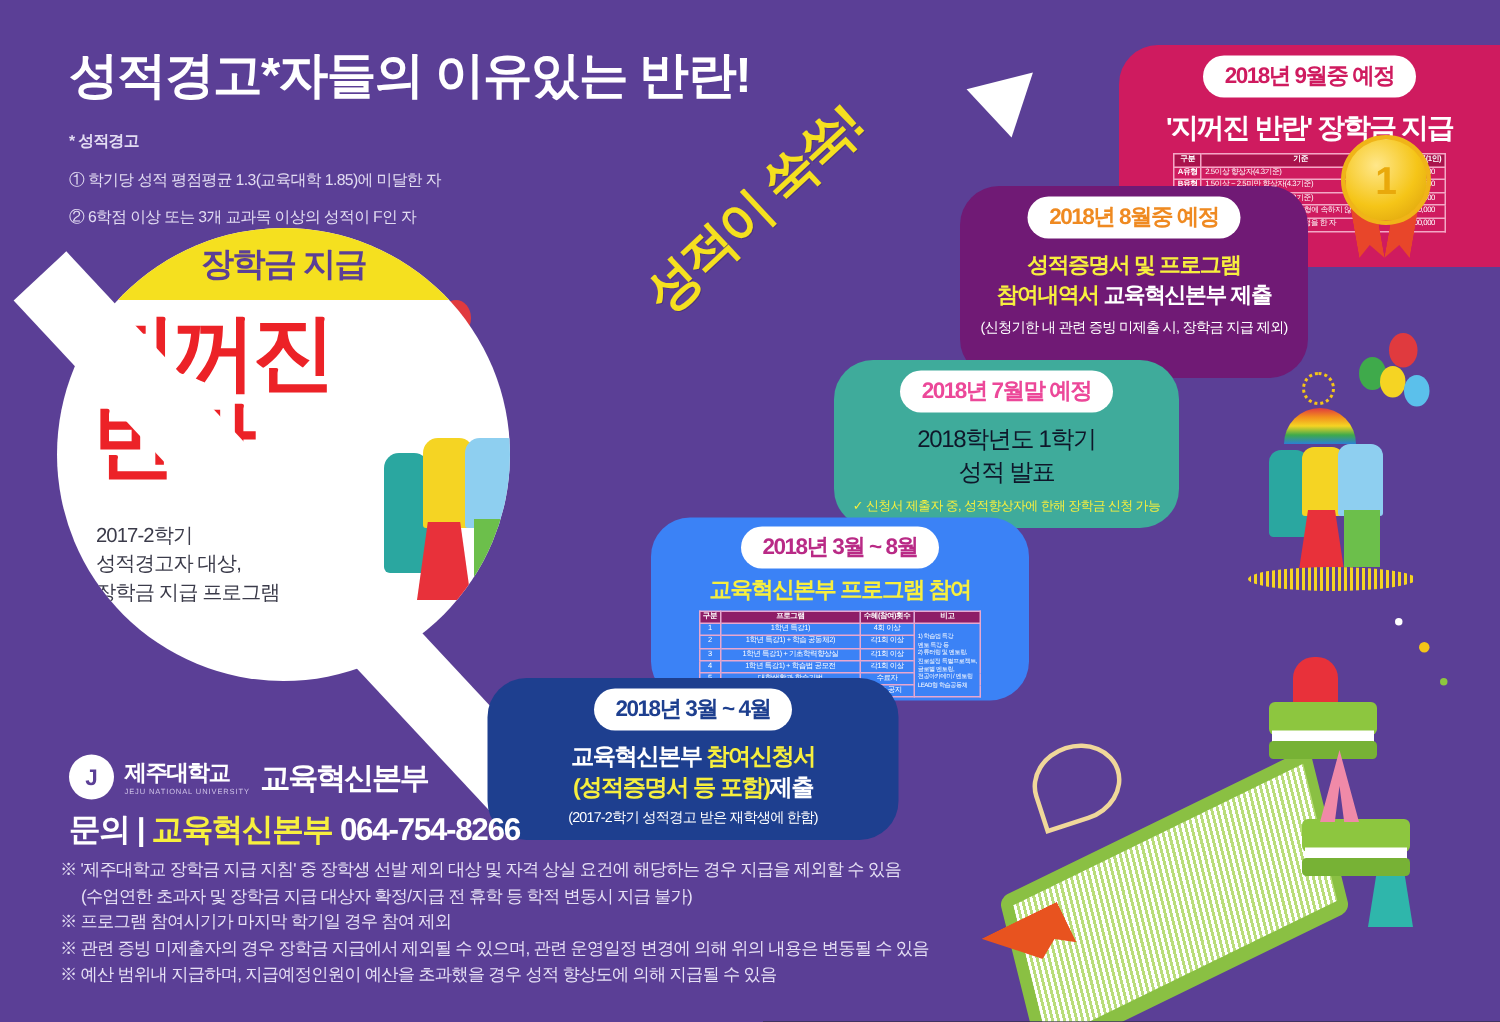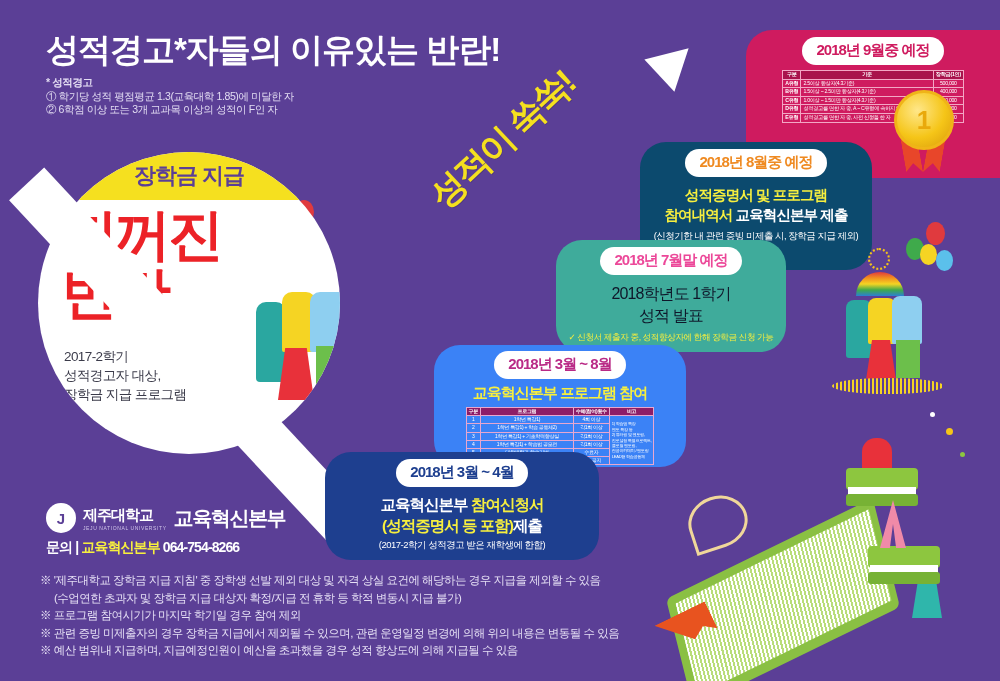--- a/index.html
+++ b/index.html
@@ -11,21 +11,21 @@
     background:#5b3f96;
   }
 
   
   #header-title {
     position:absolute; left:46px; top:28px;
     font-size:33px; font-weight:bold; color:#ffffff;
     letter-spacing:-1px; white-space:nowrap;
   }
   #header-note { position:absolute; left:46px; top:76px; color:#e2dcf2; }
-  #header-note .n { font-size:10.5px; line-height:13.5px; letter-spacing:-0.4px; white-space:nowrap; }
+  #header-note .n { font-size:10.5px; line-height:13.5px; letter-spacing:-0.4px; white-space:nowrap;margin-top:12px; }
   #header-note .n.b { font-weight:bold; }
 
   
   #hero-circle {
     position:absolute; left:38px; top:152px; width:302px; height:302px;
     border-radius:50%; background:#ffffff; overflow:hidden;
   }
   #hero-banner {
     position:absolute; left:0; top:0; width:302px; height:48px;
     background:#f5e01f; display:flex; align-items:center; justify-content:center;
@@ -93,22 +93,22 @@
     background:radial-gradient(circle at 38% 32%, #ffe78a 0%, #f5c518 55%, #d99b0a 100%);
     border:3px solid #f0b418; display:flex; align-items:center; justify-content:center;
     color:#e9a90b; font-size:26px; font-weight:bold; z-index:2;
   }
   #medal .rib { position:absolute; top:46px; width:17px; height:36px; background:#e8462a; }
   #medal .rib.a { left:18px; transform:skewX(10deg); clip-path:polygon(0 0,100% 0,100% 100%,50% 76%,0 100%); }
   #medal .rib.b { left:41px; transform:skewX(-10deg); clip-path:polygon(0 0,100% 0,100% 100%,50% 76%,0 100%); }
 
   
   #card-aug {
-    left:640px; top:142px; width:232px; height:128px;
-    background:#0c4a6e; border-radius:26px 26px 26px 26px;
+    left:640px; top:124px; width:232px; height:128px;
+    background:#701a75; border-radius:26px 26px 26px 26px;
     text-align:center; padding-top:7px;
   }
   #card-aug .pill { color:#ef8a21; }
   #card-aug .h { margin-top:8px; font-size:14.5px; line-height:20px; font-weight:bold; color:#f7ef3e; letter-spacing:-0.9px; }
   #card-aug .h em { font-style:normal; color:#ffffff; }
   #card-aug .s { margin-top:5px; font-size:9.5px; color:#ffffff; letter-spacing:-0.5px; }
 
   
   #card-jul {
     left:556px; top:240px; width:230px; height:112px;
@@ -147,21 +147,21 @@
   
   #logo-row { position:absolute; left:46px; top:503px; display:flex; align-items:center; gap:7px; }
   #logo-mark {
     width:30px; height:30px; border-radius:50%;
     background:#ffffff; display:flex; align-items:center; justify-content:center;
     color:#5b3f96; font-size:15px; font-weight:bold;
   }
   #logo-uni { color:#ffffff; font-size:15px; font-weight:bold; letter-spacing:-1px; }
   #logo-uni .en { display:block; font-size:5px; letter-spacing:0.6px; font-weight:normal; color:#cfc3e8; }
   #logo-dept { color:#ffffff; font-size:20px; font-weight:bold; letter-spacing:-1.4px; }
-  #contact { position:absolute; left:46px; top:539px; color:#ffffff; font-size:14px; font-weight:bold; letter-spacing:-0.9px; }
+  #contact { position:absolute; left:46px; top:539px; color:#ffffff; font-size:21px; font-weight:bold; letter-spacing:-0.9px; }
   #contact .y { color:#f7ef3e; }
 
   #notes { position:absolute; left:40px; top:572px; width:930px; }
   #notes .ln { color:#e6e0f5; font-size:11.5px; line-height:17.5px; letter-spacing:-0.5px; white-space:nowrap; }
   #notes .ln.ind { padding-left:14px; }
 
   
   .balloon { position:absolute; border-radius:50%; }
   .dot { position:absolute; border-radius:50%; }
   #book-big {
@@ -222,20 +222,21 @@
     <div style="position:absolute;left:272px;top:140px;width:38px;height:60px;background:#8ecff0;border-radius:10px 10px 2px 2px;"></div>
     <div style="position:absolute;left:278px;top:194px;width:28px;height:46px;background:#6cbf4b;"></div>
   </div>
 
   <div id="arrow-band"></div>
   <div id="arrow-head"></div>
   <div id="arrow-label">성적이 쑥쑥!</div>
 
   <div class="card" id="card-sep">
     <span class="pill">2018년 9월중 예정</span>
+    <div class="h">'지꺼진 반란' 장학금 지급</div>
     <table class="mini">
       <thead>
         <tr>
           <th>구분</th>
           <th>기준</th>
           <th>장학금(1인)</th>
         </tr>
       </thead>
       <tbody>
         <tr>

